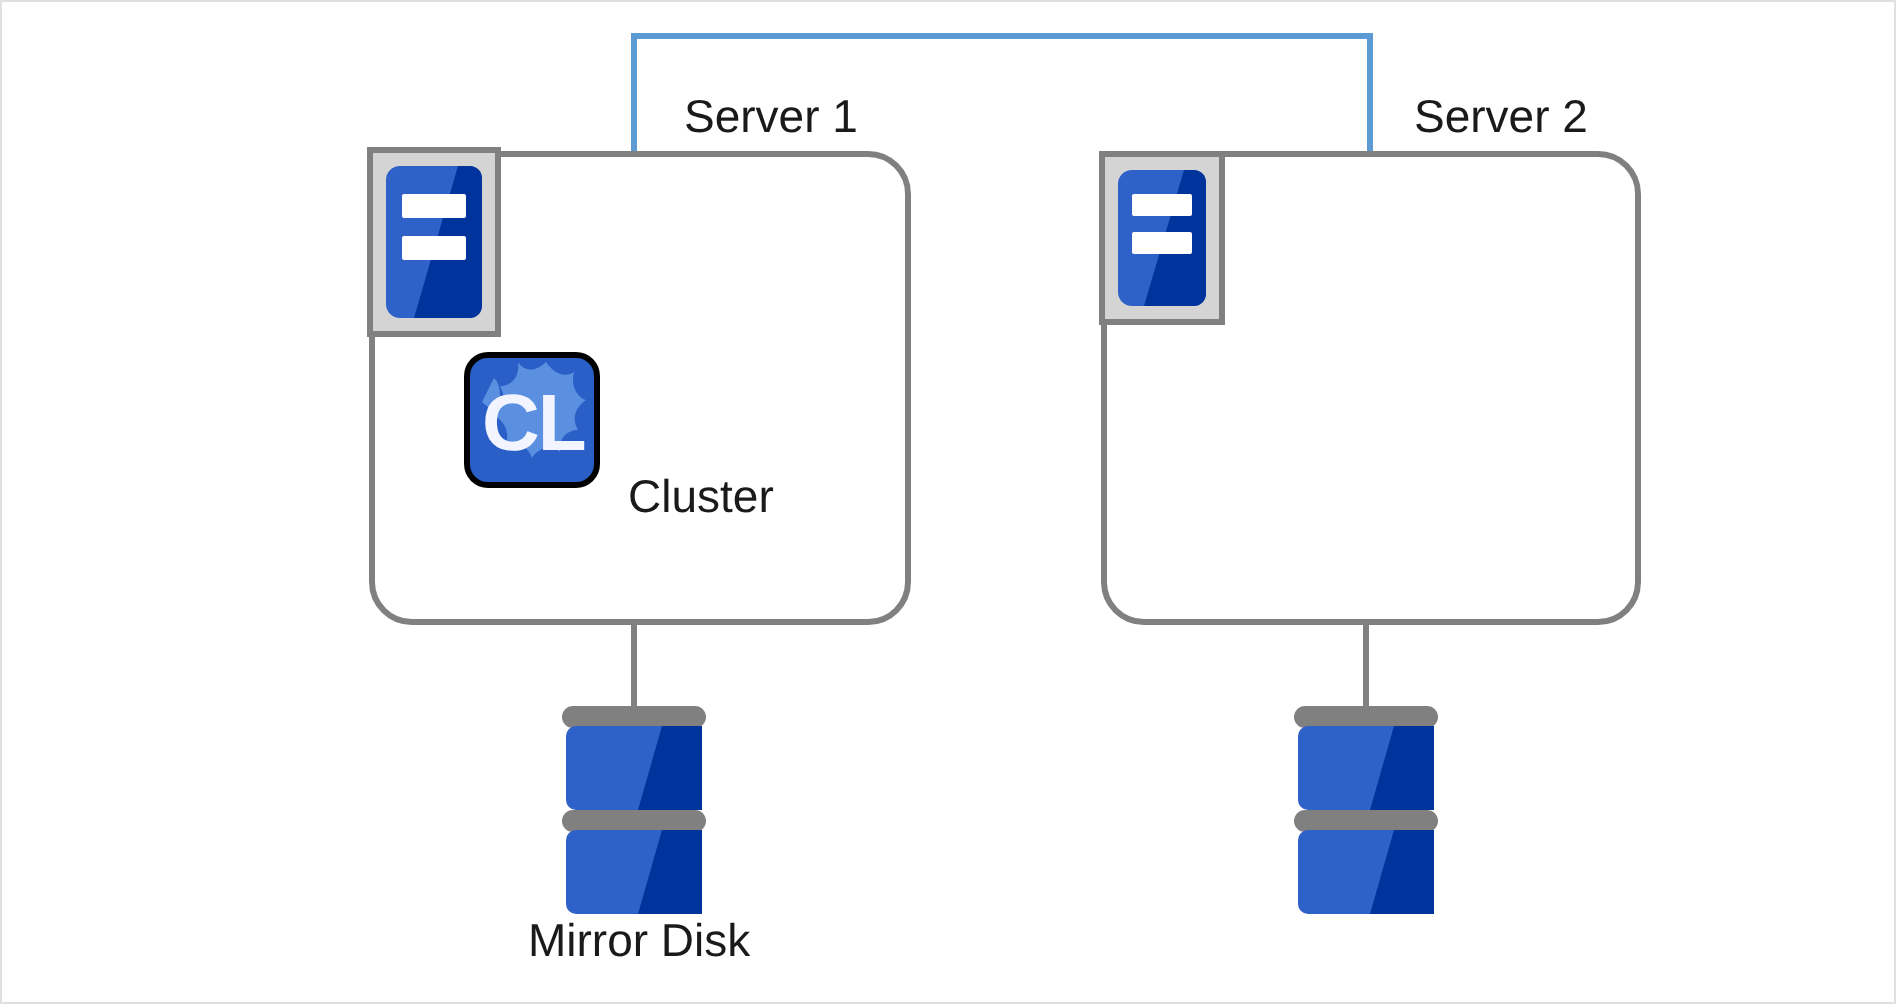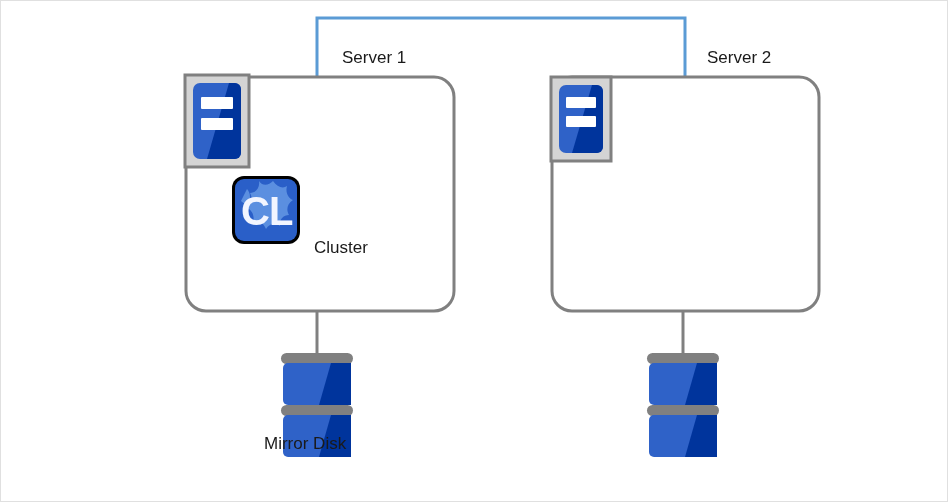--- a/index.html
+++ b/index.html
@@ -23,29 +23,29 @@
     position: absolute;
     left: 0;
     top: 0;
     width: 948px;
     height: 502px;
     display: block;
   }
   .diagram-label {
     position: absolute;
     font-family: "Liberation Sans", sans-serif;
-    font-size: 17px;
+    font-size: 23px;
     color: #1a1a1a;
     white-space: pre;
     line-height: 26px;
     letter-spacing: 0px;
   }
   #label-server-1 { left: 341px; top: 44px; }
   #label-server-2 { left: 706px; top: 44px; text-align: right; }
-  #label-mirror-disk { left: 263px; top: 430px; }
+  #label-mirror-disk { left: 263px; top: 456px; }
   #label-cluster-shutdown { left: 313px; top: 182px; }
 </style>
 </head>
 <body>
 
 <div id="canvas">
 
   <svg id="diagram-svg" viewBox="0 0 948 502" xmlns="http://www.w3.org/2000/svg">
 
     <defs>

